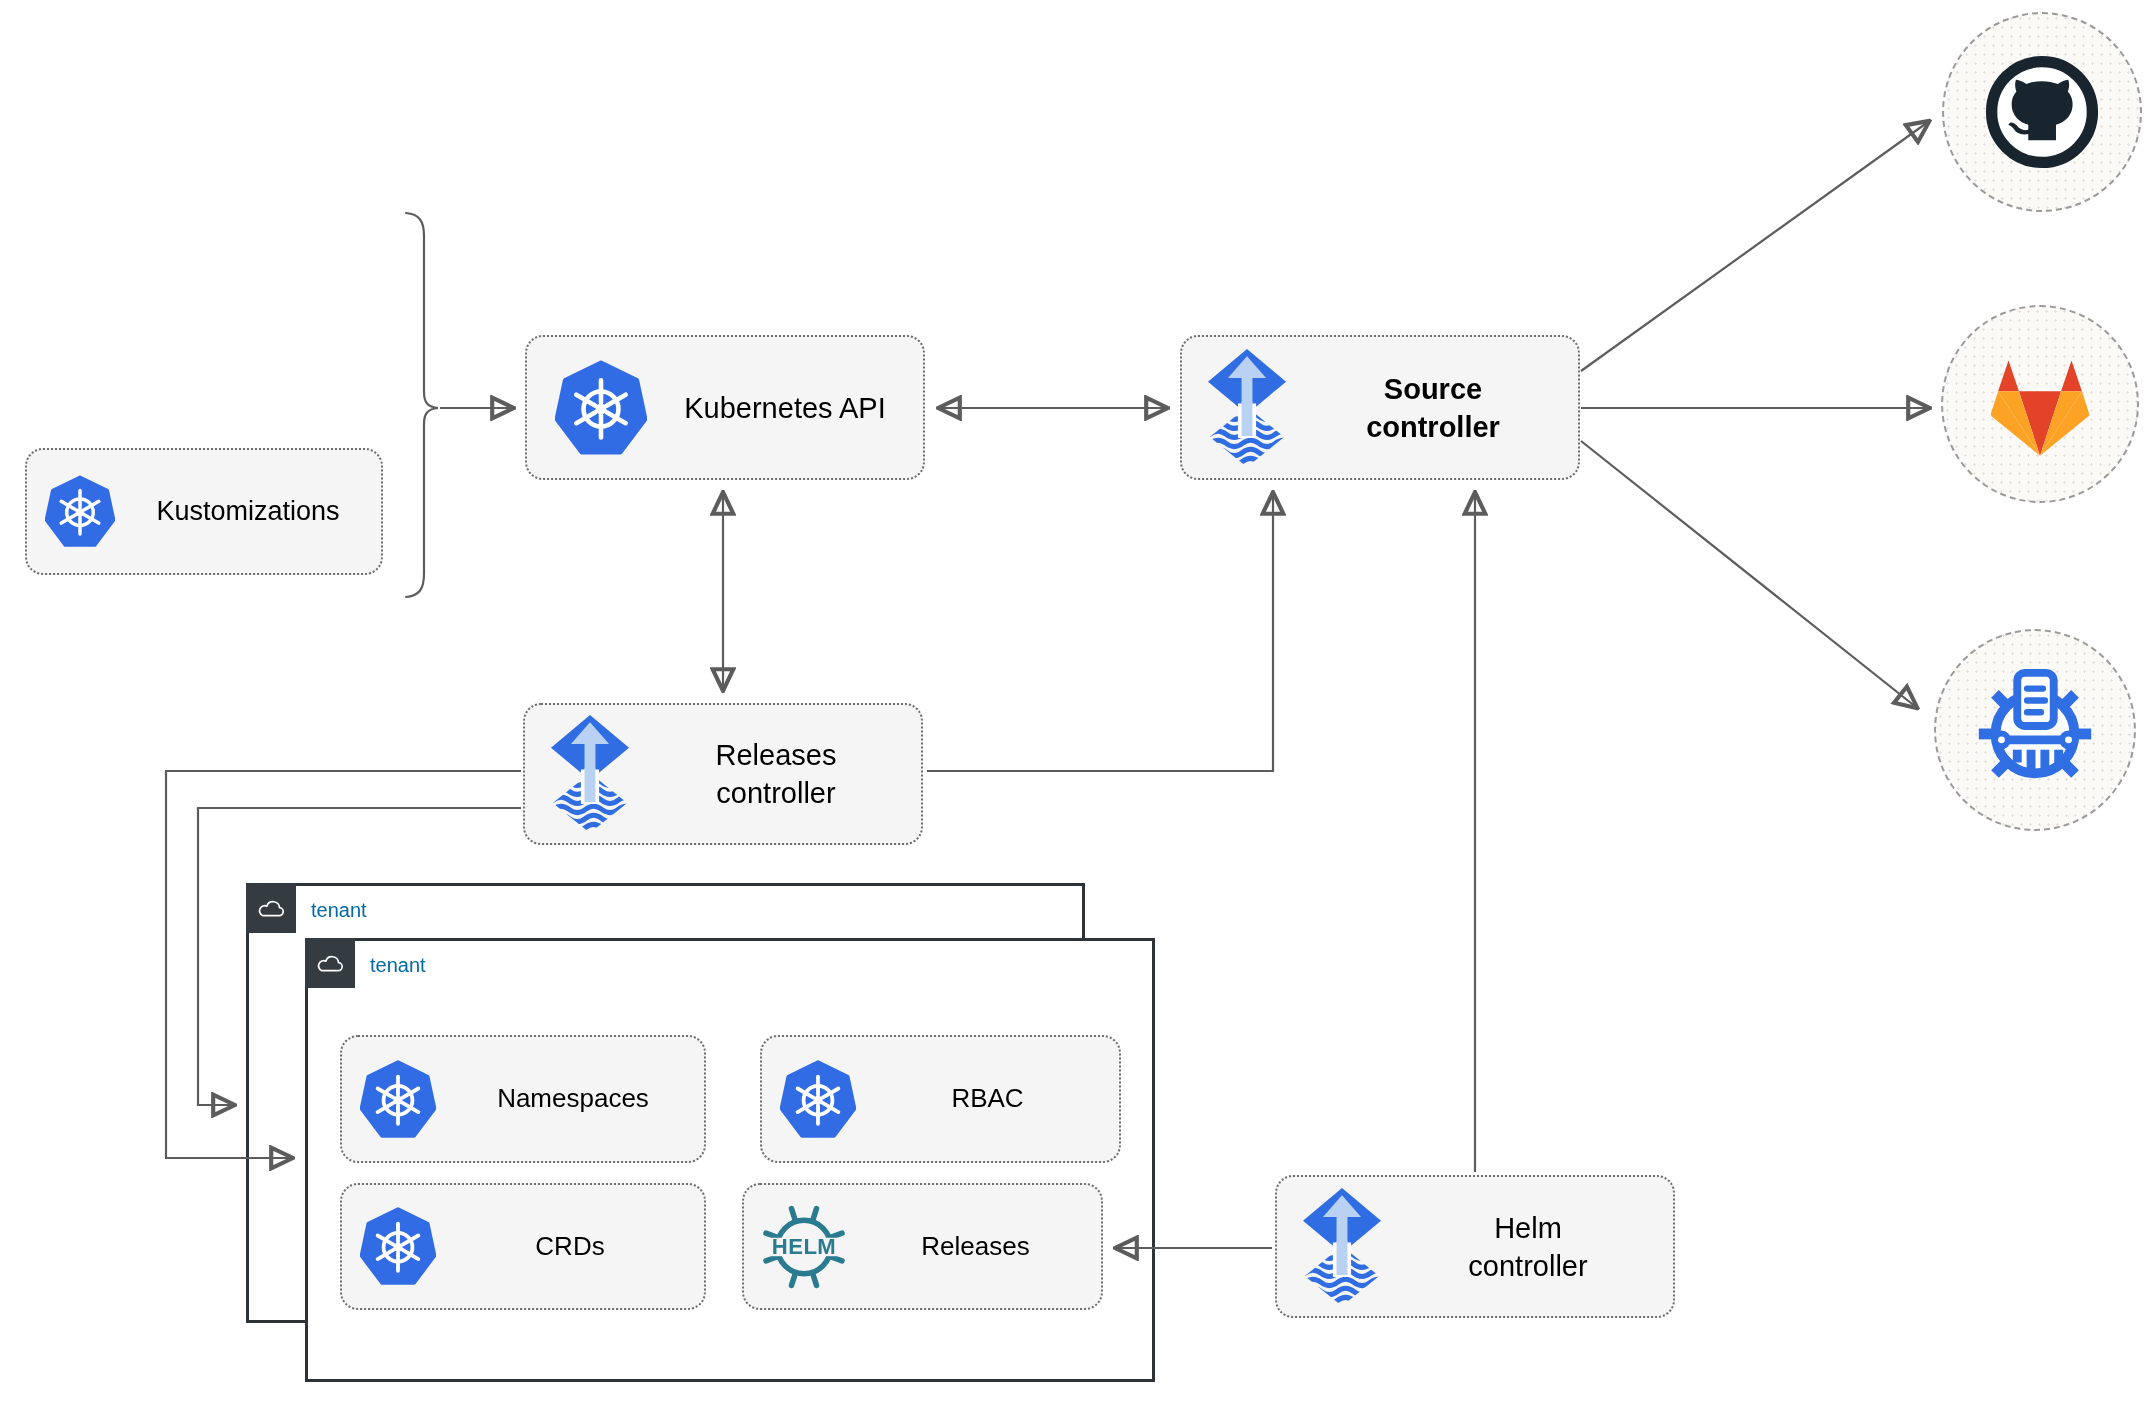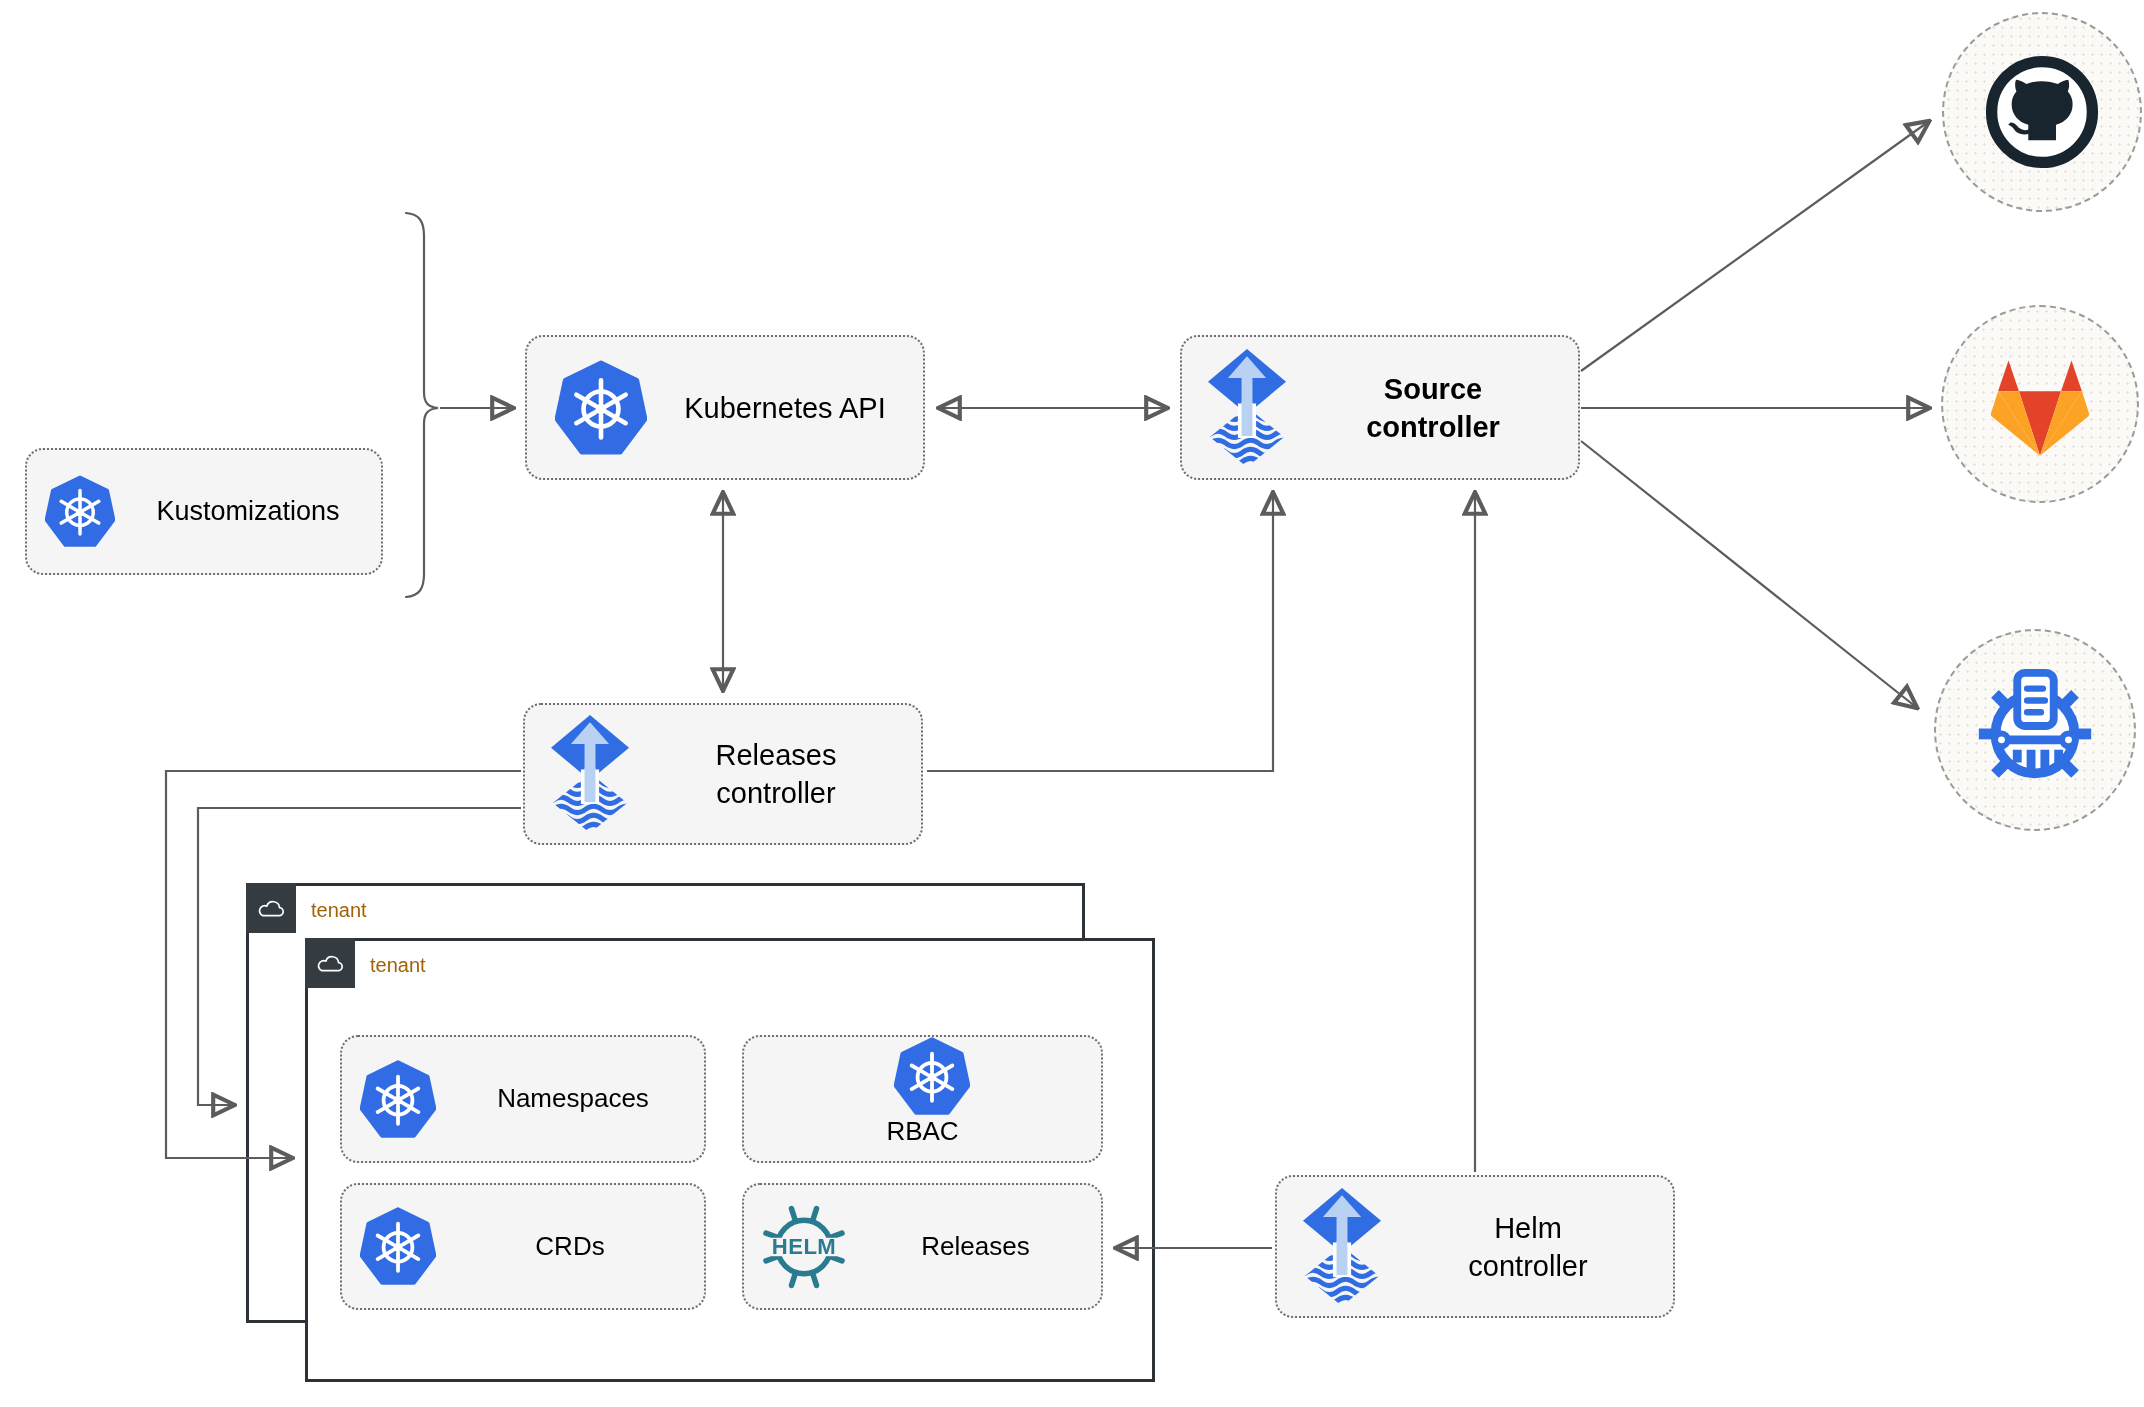--- a/index.html
+++ b/index.html
@@ -8,21 +8,21 @@
   
   .node{position:absolute;display:flex;align-items:center;background:#f5f5f5;
         border:2px dotted #6e6e6e;border-radius:18px;box-sizing:border-box;}
   .node .icon{flex:0 0 auto;display:flex;align-items:center;justify-content:center;}
   .node .label{flex:1;text-align:center;font-size:27px;line-height:1.2;}
   .node .label.big{font-size:29px;line-height:38px;}
   
   .tenant{position:absolute;background:#ffffff;border:3px solid #2d3338;box-sizing:border-box;}
   .tenant-head{position:absolute;left:-3px;top:-3px;width:50px;height:50px;background:#343b41;
                display:flex;align-items:center;justify-content:center;}
-  .tenant-label{position:absolute;left:62px;top:13px;font-size:20px;color:#a16207;}
+  .tenant-label{position:absolute;left:62px;top:13px;font-size:20px;color:#0369a1;}
   
   .endpoint{position:absolute;border-radius:50%;border:2.5px dashed #9a9a9a;box-sizing:border-box;
             background-color:#fbfaf7;
             background-image:radial-gradient(#e6e3dc 1.1px, transparent 1.3px);
             background-size:9px 9px;
             display:flex;align-items:center;justify-content:center;}
   
   #edges{position:absolute;left:0;top:0;z-index:20;pointer-events:none;}
   #edges path{fill:none;stroke:#5c5c5c;stroke-width:2.2;}
   .hidden-defs{position:absolute;width:0;height:0;overflow:hidden;}
@@ -197,21 +197,21 @@
 
   <div class="node" style="left:340px;top:1035px;width:366px;height:128px;gap:6px;">
     <span class="icon" style="margin-left:18px;">
       <svg width="76" height="79">
           <use href="#sym-k8s"></use>
         </svg>
       </span>
     <span class="label" style="font-size:26px;">Namespaces</span>
   </div>
 
-  <div class="node" style="left:742px;top:1035px;width:361px;height:128px;flex-direction:column;">
+  <div class="node" style="left:760px;top:1035px;width:361px;height:128px;">
     <span class="icon" style="margin-left:18px;">
       <svg width="76" height="79">
           <use href="#sym-k8s"></use>
         </svg>
       </span>
     <span class="label" style="font-size:26px;">RBAC</span>
   </div>
 
   <div class="node" style="left:340px;top:1183px;width:366px;height:127px;justify-content:center;">
     <span class="icon" style="margin-left:18px;">

